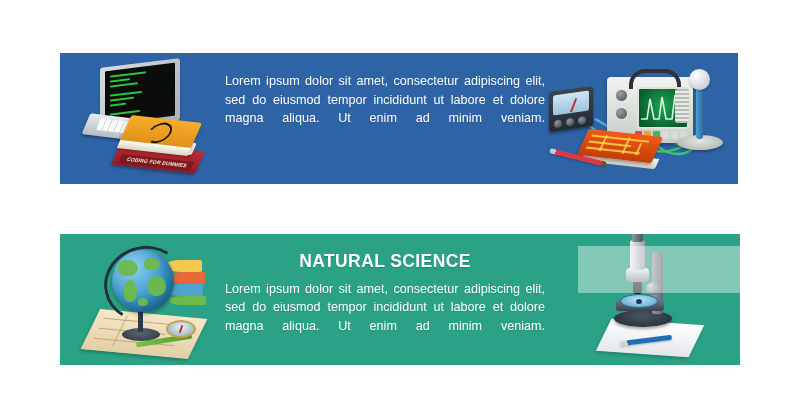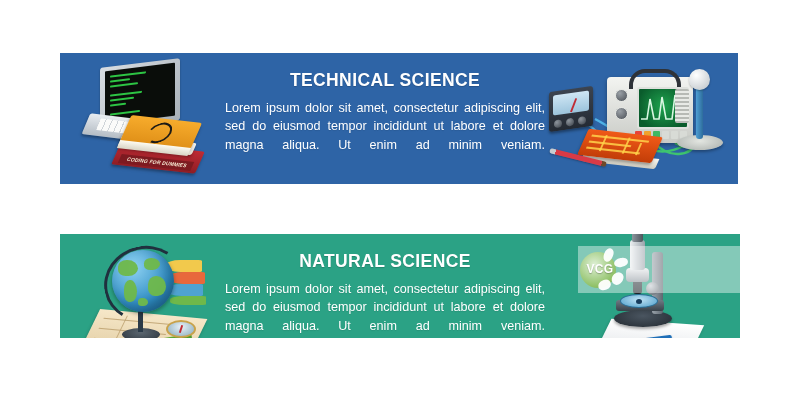--- a/index.html
+++ b/index.html
@@ -6,21 +6,21 @@
   body{
     width:800px;height:416px;background:#ffffff;
     font-family:"Liberation Sans",sans-serif;
     overflow:hidden;position:relative;
   }
   .stage{position:absolute;left:0;top:0;width:800px;height:416px;}
 
   
   .banner{position:absolute;overflow:hidden;}
   #banner-technical{left:60px;top:53px;width:678px;height:131px;background:#2e64a6;}
-  #banner-natural{left:60px;top:234px;width:680px;height:104px;background:#2ba285;}
+  #banner-natural{left:60px;top:234px;width:680px;height:131px;background:#2ba285;}
 
   .banner-inner{position:absolute;inset:0;}
 
   
   .text-block{position:absolute;left:165px;top:19px;width:320px;text-align:center;}
   .banner-title{
     font-size:17.5px;font-weight:bold;color:#ffffff;letter-spacing:.4px;
     margin:0 0 9px 0;line-height:1;
     text-shadow:0 1px 1px rgba(0,0,0,.18);
   }
@@ -236,21 +236,20 @@
         <div class="book book-mid">
           <div class="book-bookmark"></div>
         </div>
         <div class="book book-top">
           <div class="book-top-pages"></div>
           <div class="book-swirl"></div>
         </div>
       </div>
 
       <div class="text-block">
-        <h2 class="banner-title">TECHNICAL SCIENCE</h2>
         <p class="banner-body">Lorem ipsum dolor sit amet, consectetur adipiscing elit, sed do eiusmod tempor incididunt ut labore et dolore magna aliqua. Ut enim ad minim veniam.</p>
       </div>
 
       <div class="art" id="art-lab-equipment">
 
         <svg width="188" height="122" style="position:absolute;left:0;top:0;">
           <path d="M44 66 C56 78, 66 80, 76 78" stroke="#4fb3e8" stroke-width="2.4" fill="none"></path>
           <path d="M50 60 C62 66, 70 74, 80 72" stroke="#4fb3e8" stroke-width="2.4" fill="none"></path>
           <path d="M96 86 C112 96, 126 94, 140 86" stroke="#3ec46f" stroke-width="2.4" fill="none"></path>
           <path d="M110 84 C124 100, 146 98, 152 82" stroke="#3ec46f" stroke-width="2.4" fill="none"></path>
@@ -360,22 +359,14 @@
         <div class="ms-objective"></div>
         <div class="ms-nose"></div>
         <div class="ms-tube"></div>
         <div class="ms-eyepiece"></div>
       </div>
 
     </div>
   </div>
 
   <div id="watermark-strip"></div>
-  <div id="watermark-logo">
-    <div class="wm-globe"></div>
-    <div class="wm-text">VCG</div>
-    <span class="wm-petal" style="left:26px;top:0px;width:9px;height:14px;transform:rotate(20deg);"></span>
-    <span class="wm-petal" style="left:36px;top:10px;width:14px;height:9px;transform:rotate(-10deg);"></span>
-    <span class="wm-petal" style="left:34px;top:24px;width:11px;height:13px;transform:rotate(30deg);"></span>
-    <span class="wm-petal" style="left:20px;top:32px;width:13px;height:10px;transform:rotate(-20deg);"></span>
-  </div>
 
 </div>
 
 </body></html>

